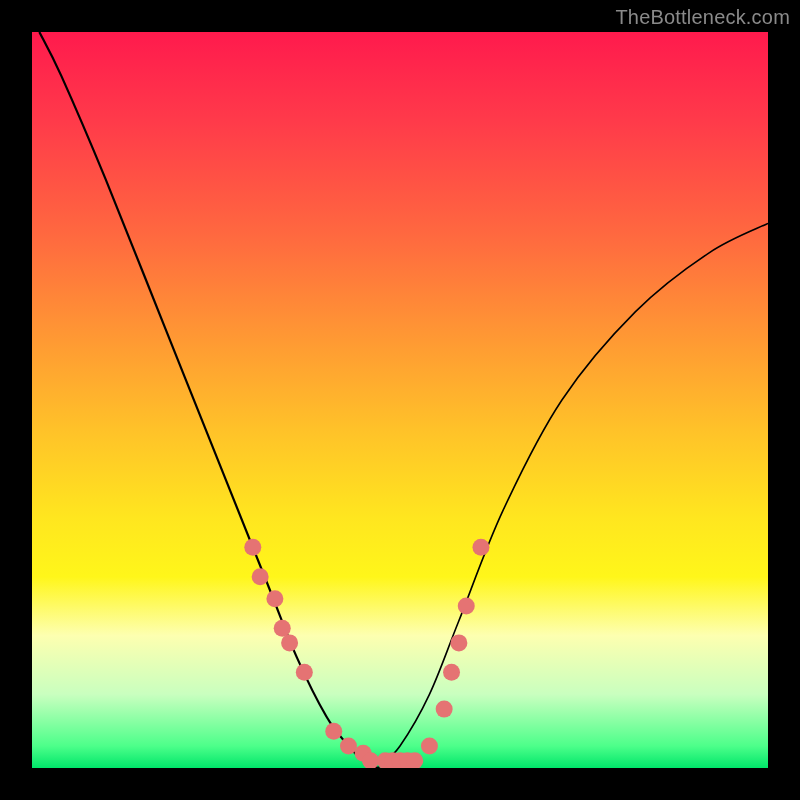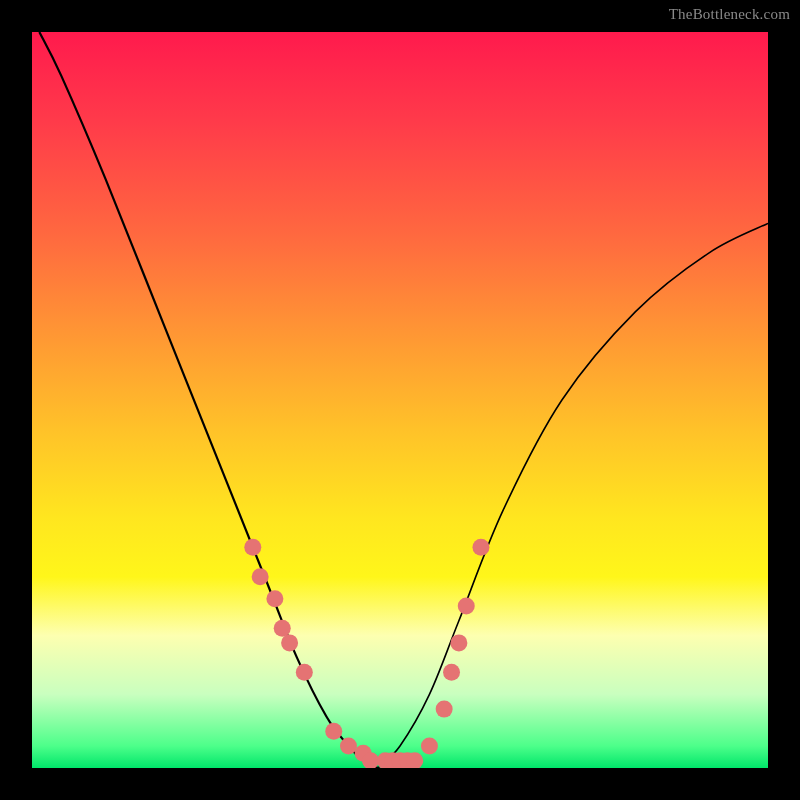--- a/index.html
+++ b/index.html
@@ -39,24 +39,23 @@
       #c9ffbf 90%,
       #4dff8a 97%,
       #00e66a 100%
     );
   }
   .watermark {
     position: absolute;
     top: 6px;
     right: 10px;
     color: #8a8a8a;
-    font-size: 15px;
+    font-size: 20px;
     letter-spacing: 0.2px;
     font-weight: 500;
-    font-family: Liberation Serif, serif;
   }
   svg {
     position: absolute;
     top: 0;
     left: 0;
     width: 736px;
     height: 736px;
   }
   .curve {
     fill: none;

